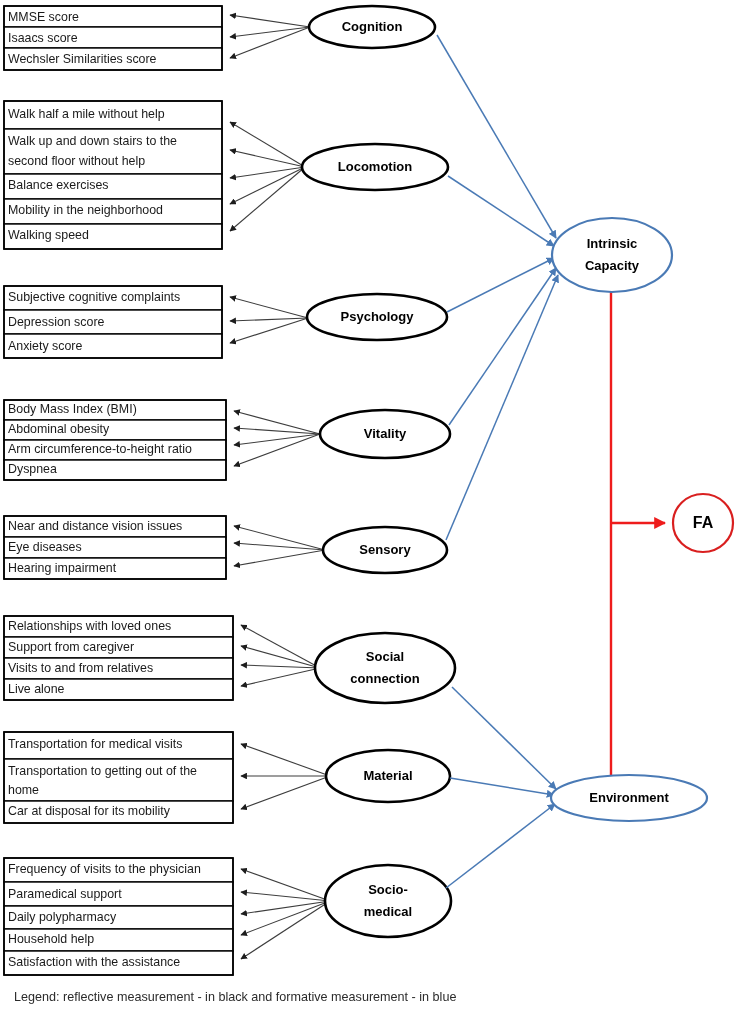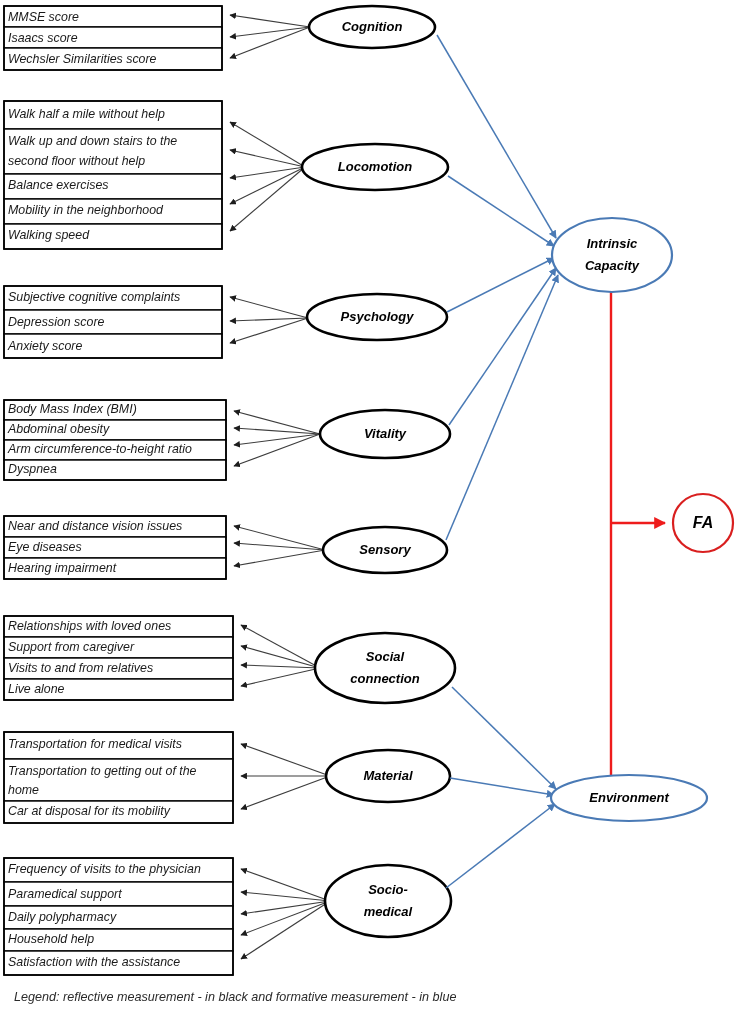--- a/index.html
+++ b/index.html
@@ -10,21 +10,20 @@
   body {
     width: 740px;
     height: 1015px;
     font-family: "Liberation Sans", sans-serif;
     overflow: hidden;
   }
   #diagram-root {
     position: relative;
     width: 736px;
     height: 1015px;
-    font-style: italic;
   }
   svg#sem-diagram {
     display: block;
     width: 740px;
     height: 1015px;
   }
   .indicator-box {
     fill: #ffffff;
     stroke: #000000;
     stroke-width: 1.4;

